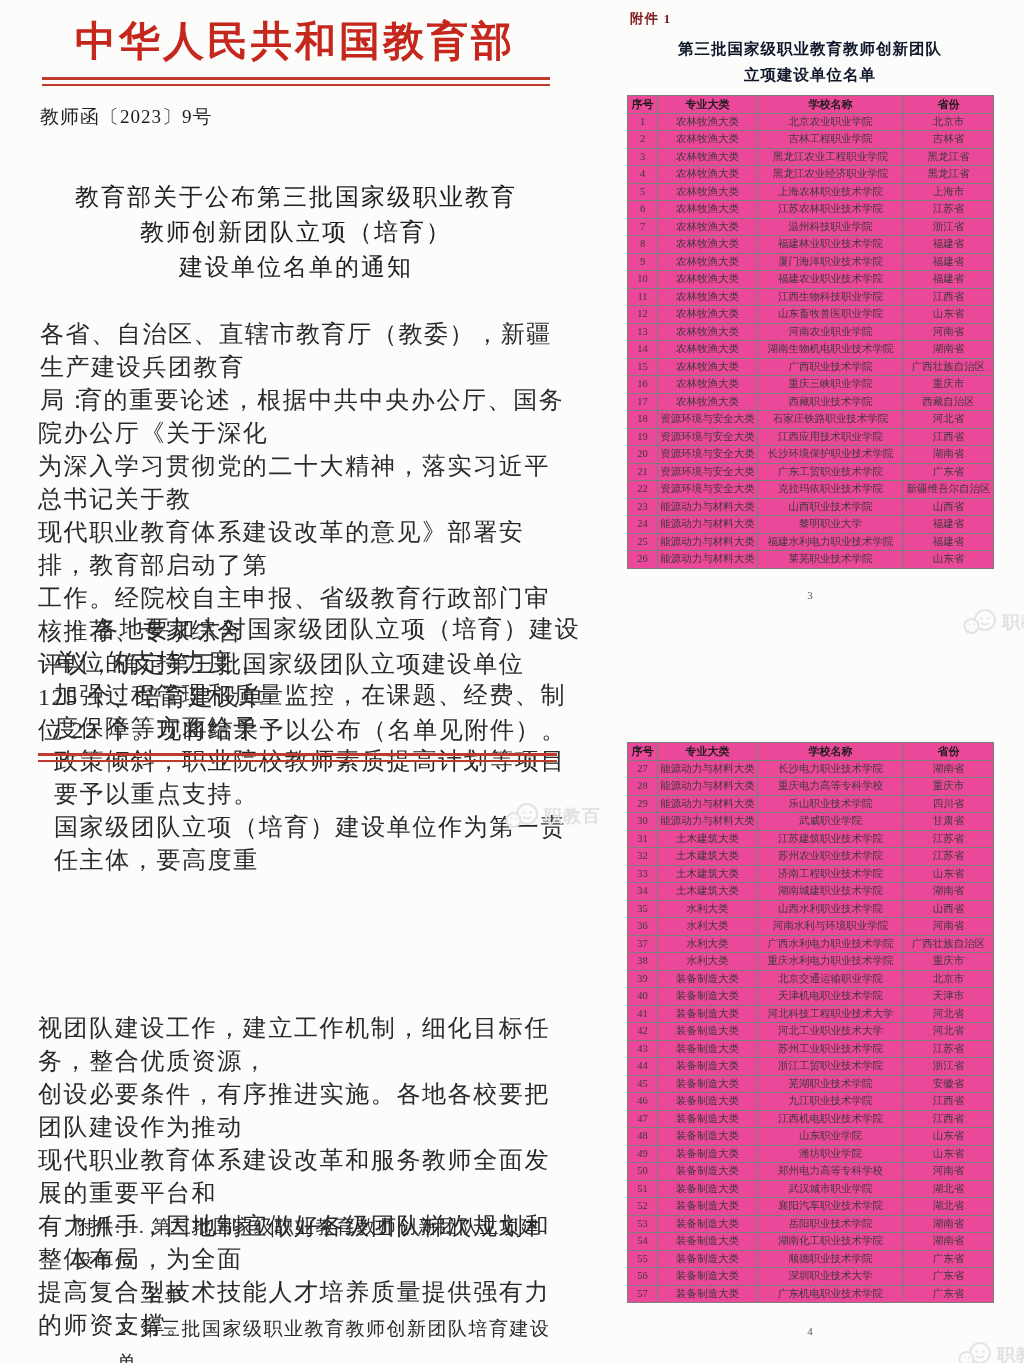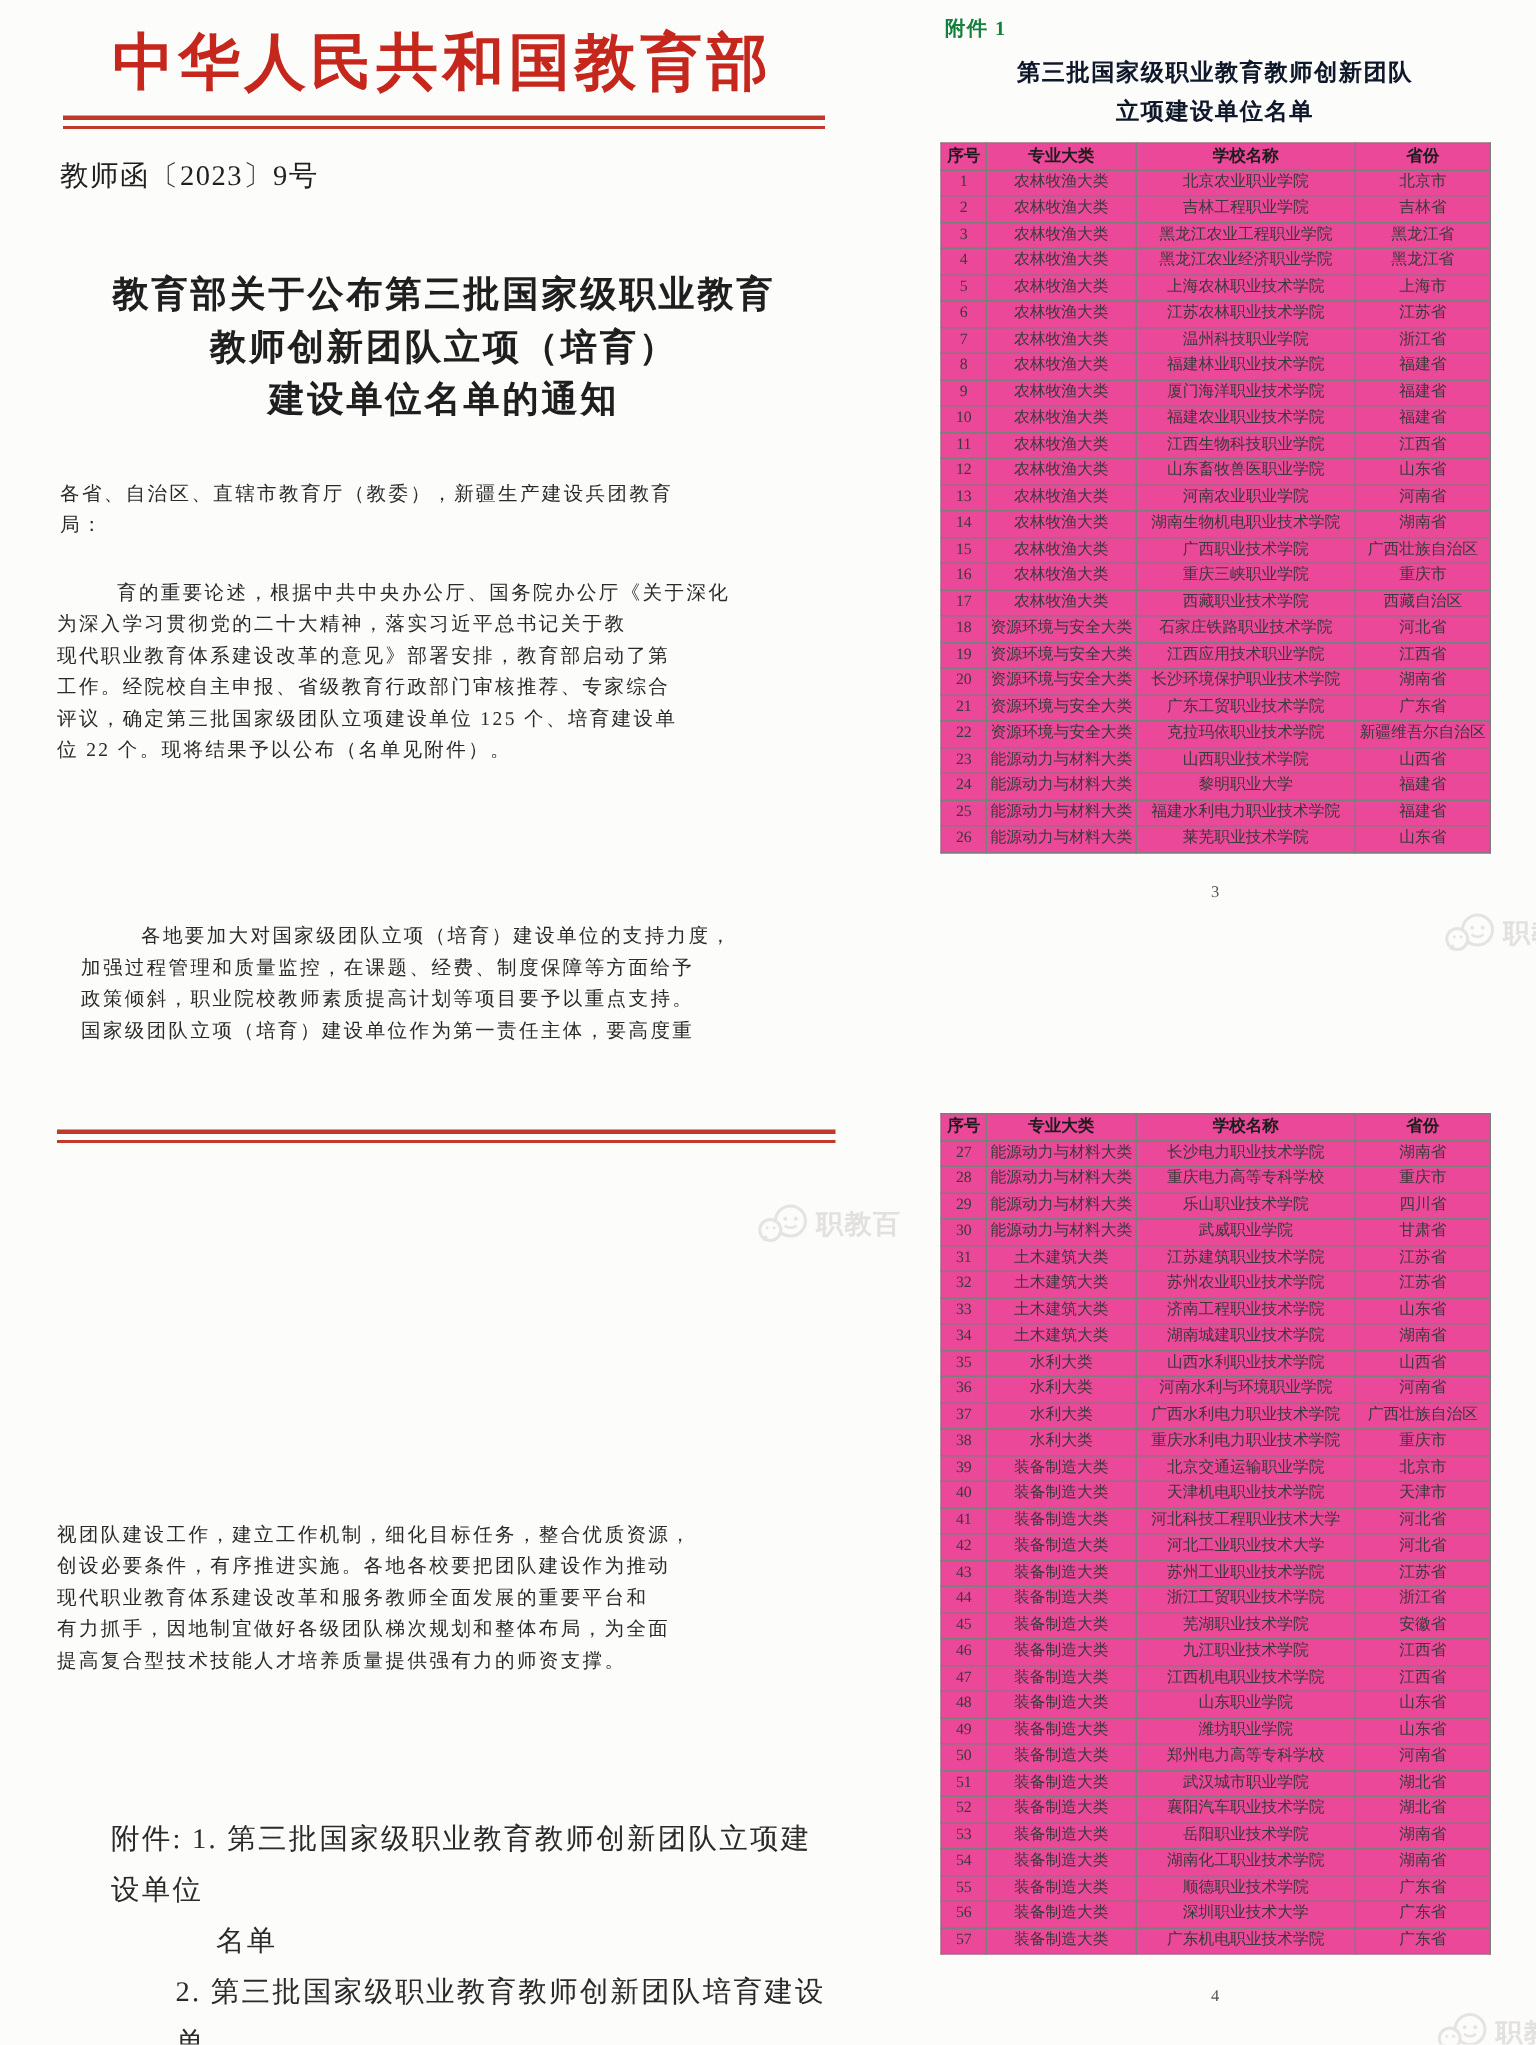--- a/index.html
+++ b/index.html
@@ -9,38 +9,38 @@
   .abs { position:absolute; }
 
   
   .agency { left:38px; top:14px; width:514px; text-align:center; font-size:41px;
             font-weight:bold; color:#c5271d; letter-spacing:3px; white-space:nowrap; }
   .red-rule { left:42px; top:77px; width:508px; height:9px;
               border-top:3px solid #c03a2b; border-bottom:2px solid #c03a2b; }
   .doc-number { left:40px; top:104px; width:506px; text-align:left;
                 font-size:19px; letter-spacing:1px; }
   .doc-title { left:38px; top:180px; width:516px; text-align:center; font-size:24px;
-               font-weight:bold; line-height:35px; letter-spacing:2px; }
-  .bodytext { font-size:13px; letter-spacing:1.6px; line-height:21px; color:#2a2a2a; }
+               font-weight:normal; line-height:35px; letter-spacing:2px; }
+  .bodytext { font-size:24px; letter-spacing:1.6px; line-height:33px; color:#2a2a2a; }
   .salutation { left:40px; top:318px; width:527px; }
   .para { left:38px; width:529px; }
   .para.indent > div:first-child { text-indent:40px; }
   #para1 { top:384px; }
   #para2 { top:613px;margin-left:16px; }
   .red-divider { left:38px; top:753px; width:519px; height:9px;
                  border-top:3px solid #c03a2b; border-bottom:2px solid #c03a2b; }
   #para3 { top:1012px; }
   .attach-block { left:74px; top:1210px; width:486px; font-size:19px;
                   letter-spacing:1.5px; line-height:34px; color:#2a2a2a; }
   .attach-line-2, .attach-line-4 { padding-left:70px; }
   .attach-line-3 { padding-left:43px; }
 
   
   .attach1-label { left:630px; top:10px; font-size:13.5px; font-weight:bold;
-                   letter-spacing:1px; color:#15803d; }
+                   letter-spacing:1px; color:#7f1d1d; }
   .table-title { left:627px; top:36px; width:366px; text-align:center; font-weight:bold;
                  font-size:15.5px; line-height:26px; letter-spacing:1px; color:#0f172a; }
   .tbl { border-collapse:collapse; table-layout:fixed; width:366px;
          font-size:10.5px; color:#3a3a3a; background:#ec4899; }
   .tbl th, .tbl td { border:1px solid #7d7d7d; text-align:center; padding:0;
                      height:16.5px; line-height:16.5px; overflow:hidden; white-space:nowrap; }
   .tbl th { font-weight:bold; font-size:11px; color:#1d1d1d; height:17px; }
   #table1-wrap { left:627px; top:95px; }
   #table2-wrap { left:627px; top:742px; }
   .pagenum { width:366px; text-align:center; font-size:11px; color:#555; }

